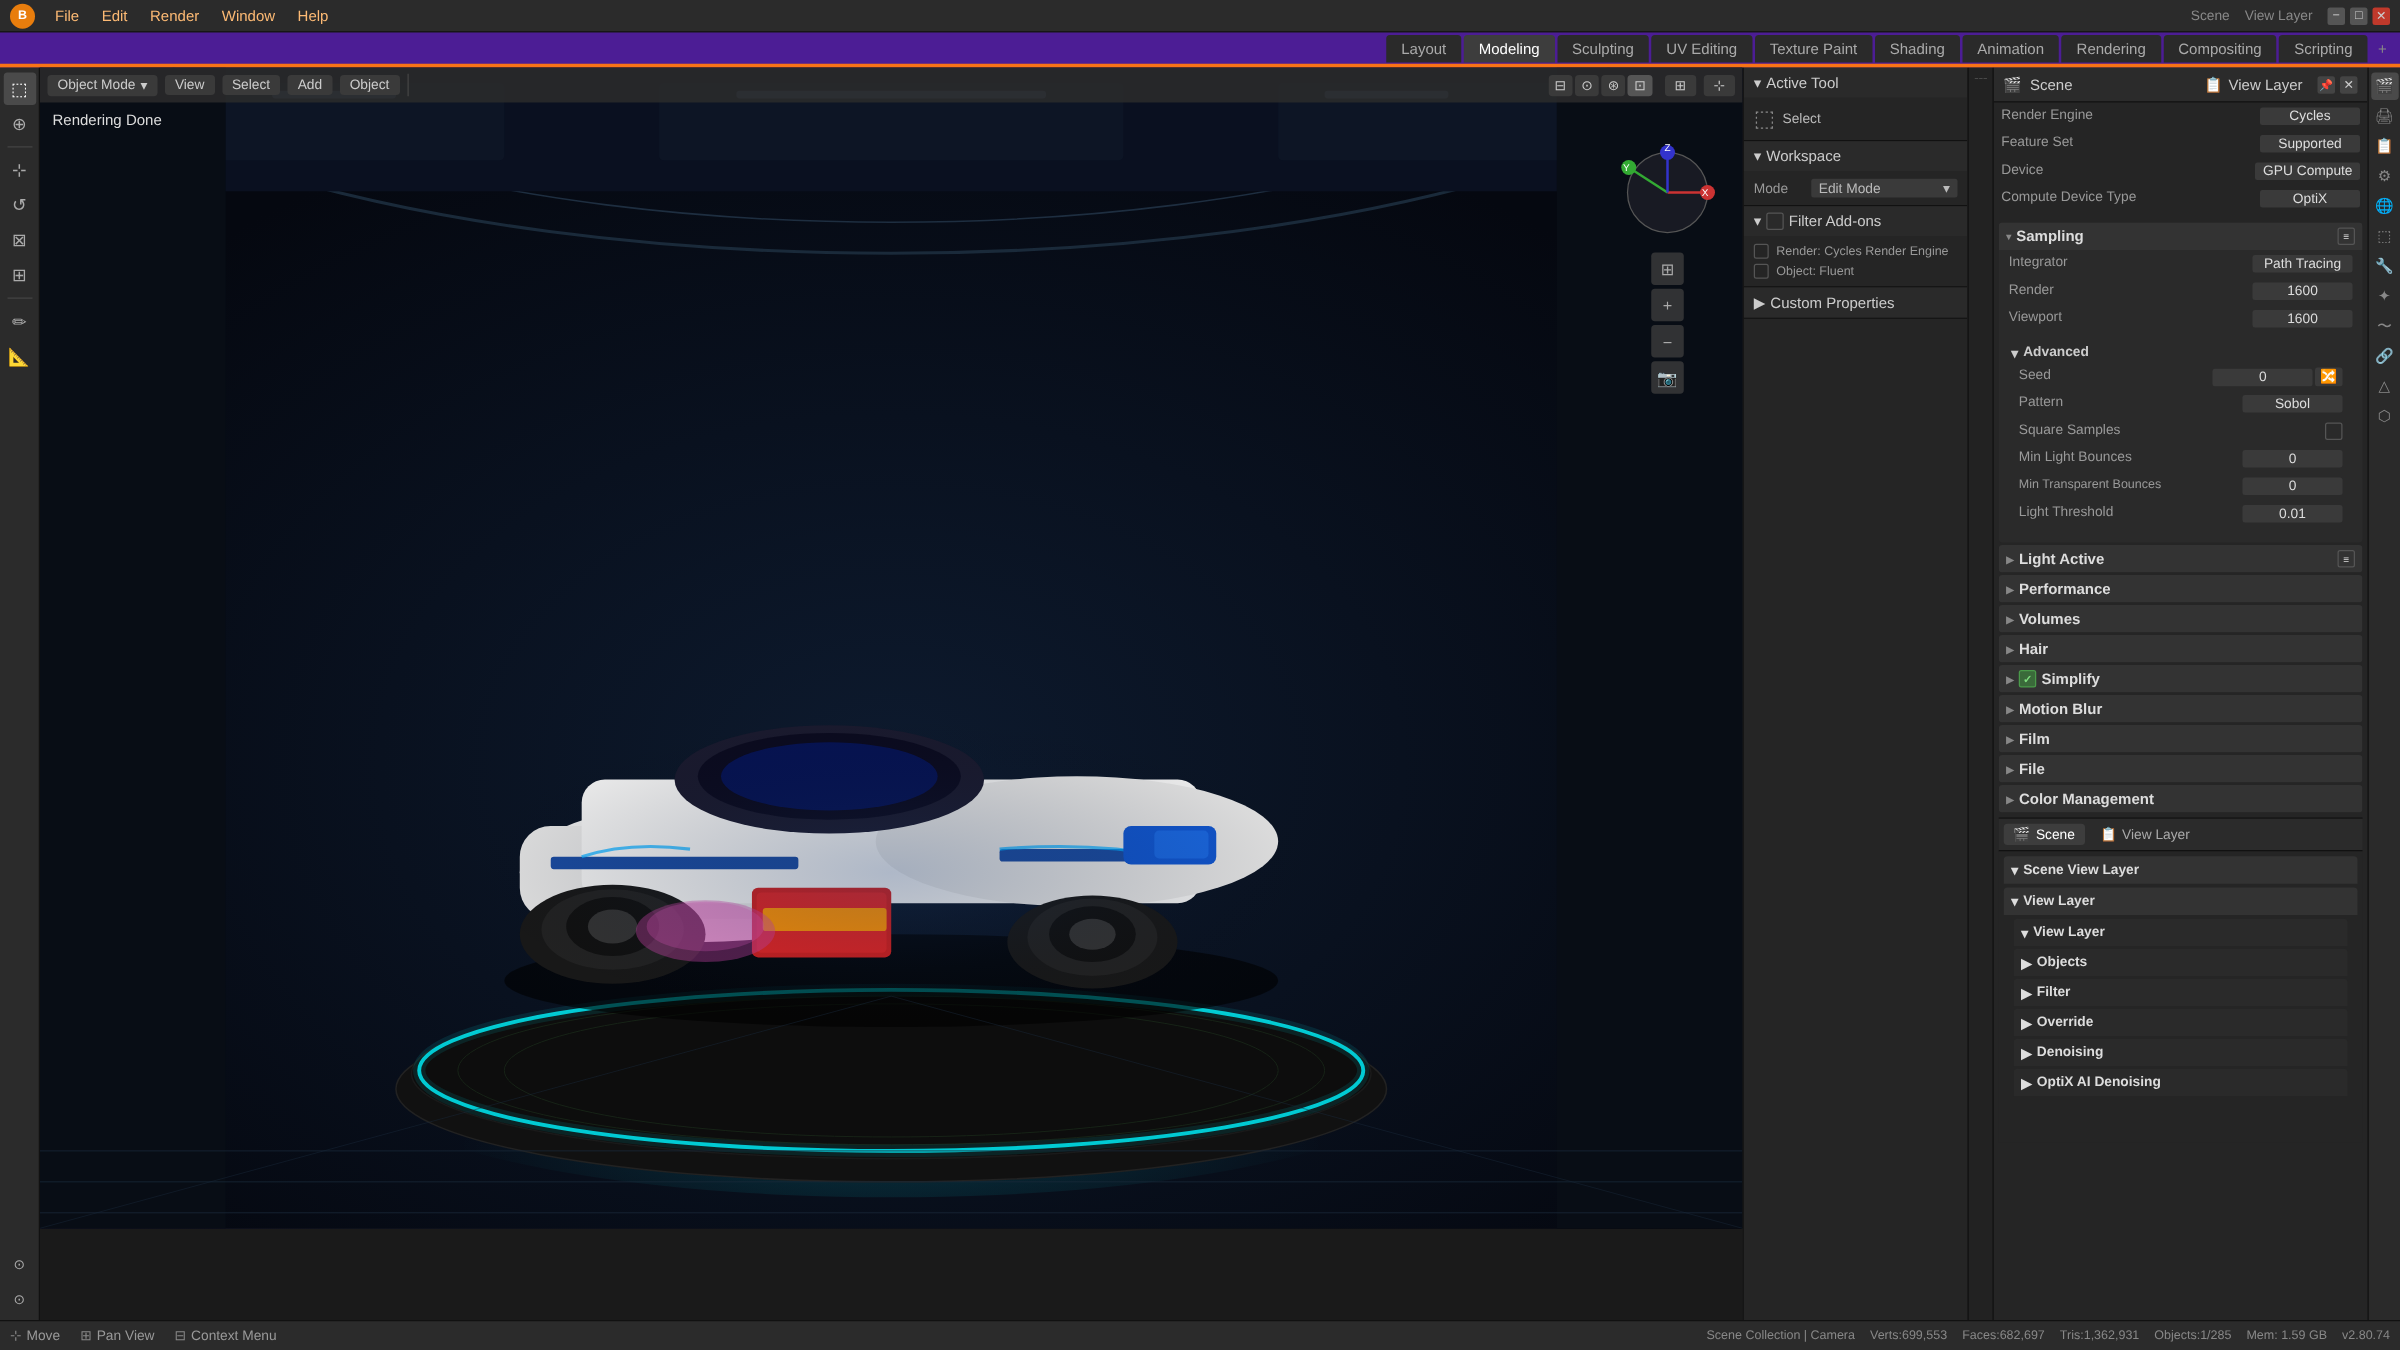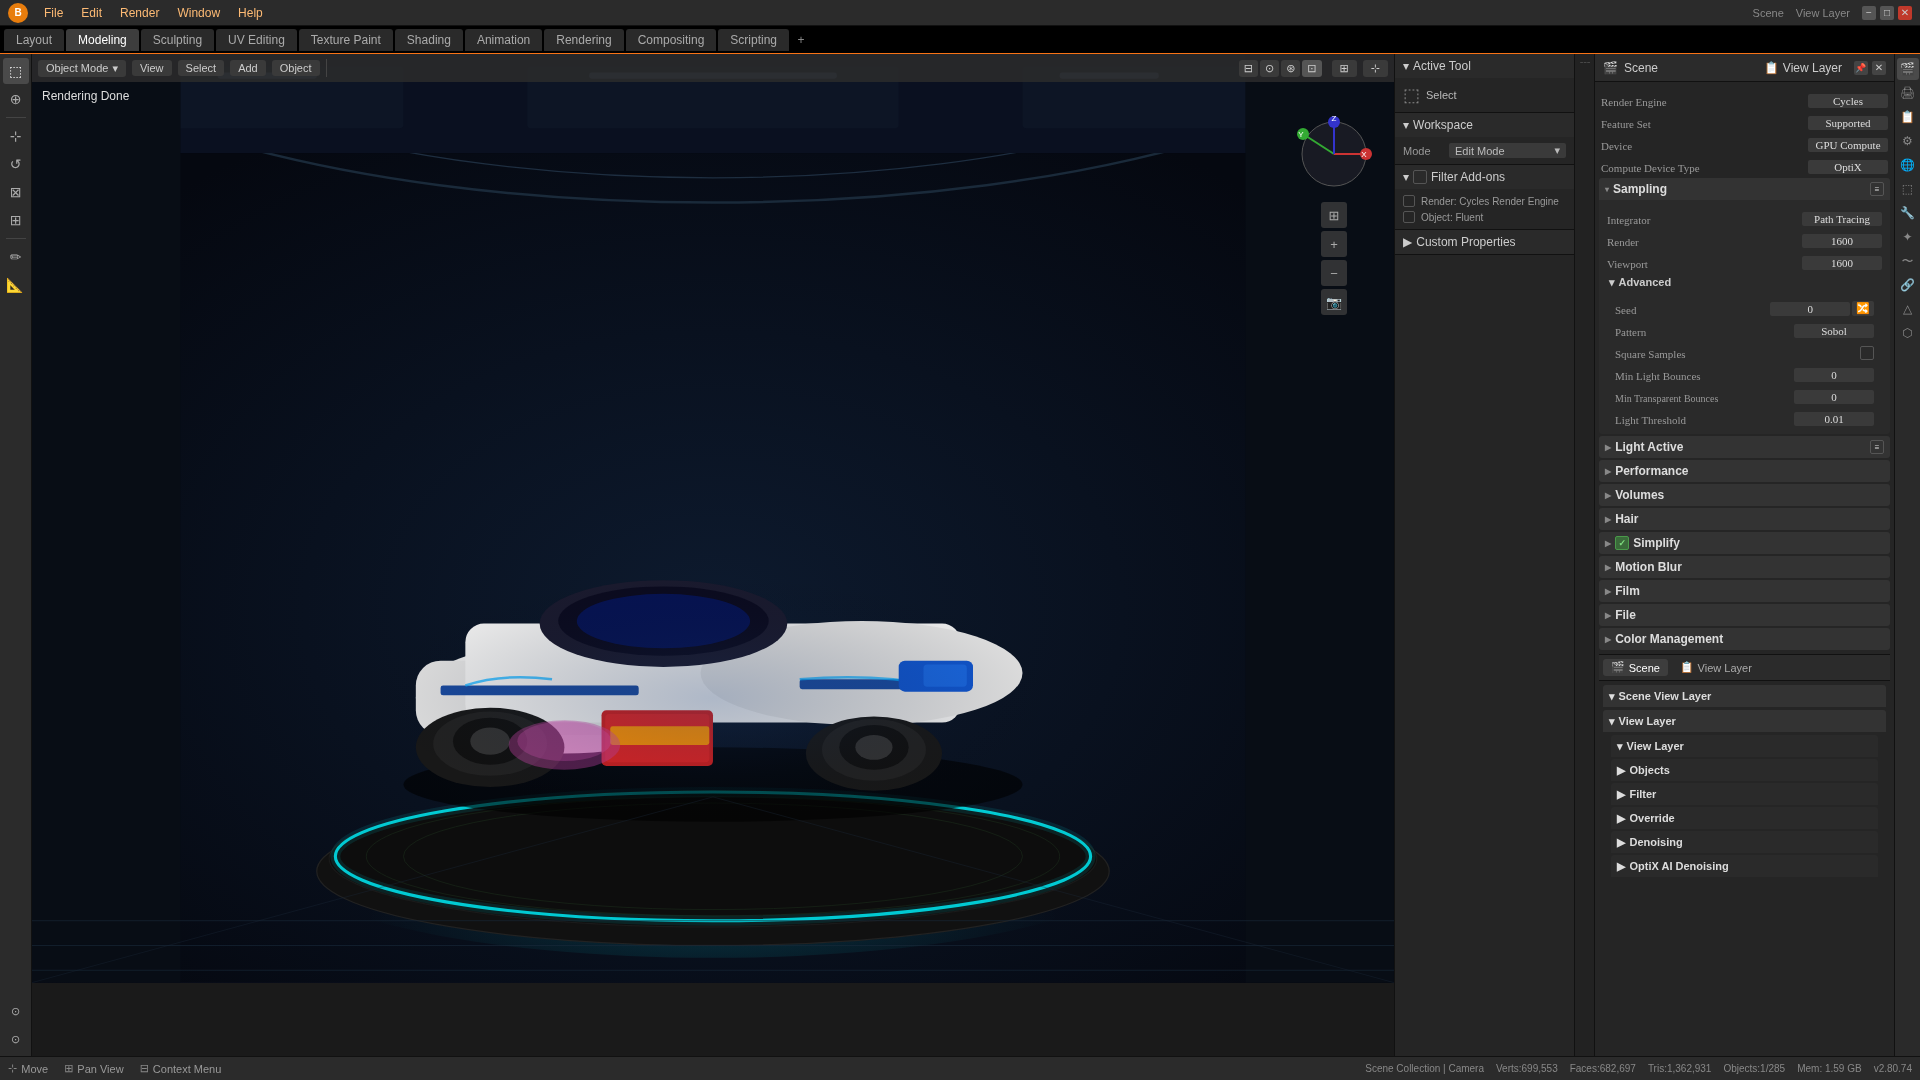--- a/index.html
+++ b/index.html
@@ -43,27 +43,28 @@
       padding: 2px 8px;
       border-radius: 3px;
       cursor: pointer;
       font-size: 12px;
       color: #fdba74;
     }
 
     
     .workspace-tabs {
       height: 28px;
-      background: #000000;
+      background: #4c1d95;
       display: flex;
       align-items: center;
       padding: 0 4px;
       gap: 2px;
-      border-bottom: 1px solid #f97316;
+      border-bottom: 3px solid #f97316;
       flex-shrink: 0;
+      justify-content: flex-end;
     }
     .workspace-tab {
       padding: 4px 12px;
       border-radius: 3px 3px 0 0;
       cursor: pointer;
       font-size: 12px;
       color: #aaa;
       background: #2a2a2a;
     }
     .workspace-tab.active {
@@ -342,25 +343,24 @@
     }
     .prop-section-header .arrow {
       font-size: 8px;
       color: #888;
     }
     .prop-section-body {
       padding: 4px 6px;
     }
     .prop-row {
       display: flex;
-      align-items: flex-end;
+      align-items: flex-start;
       justify-content: space-between;
       height: 22px;
       padding: 0 2px;
-      font-family: Liberation Serif, serif;
     }
     .prop-label {
       color: #999;
       font-size: 11px;
     }
     .prop-value {
       color: #ddd;
       font-size: 11px;
       background: #3a3a3a;
       padding: 1px 6px;

